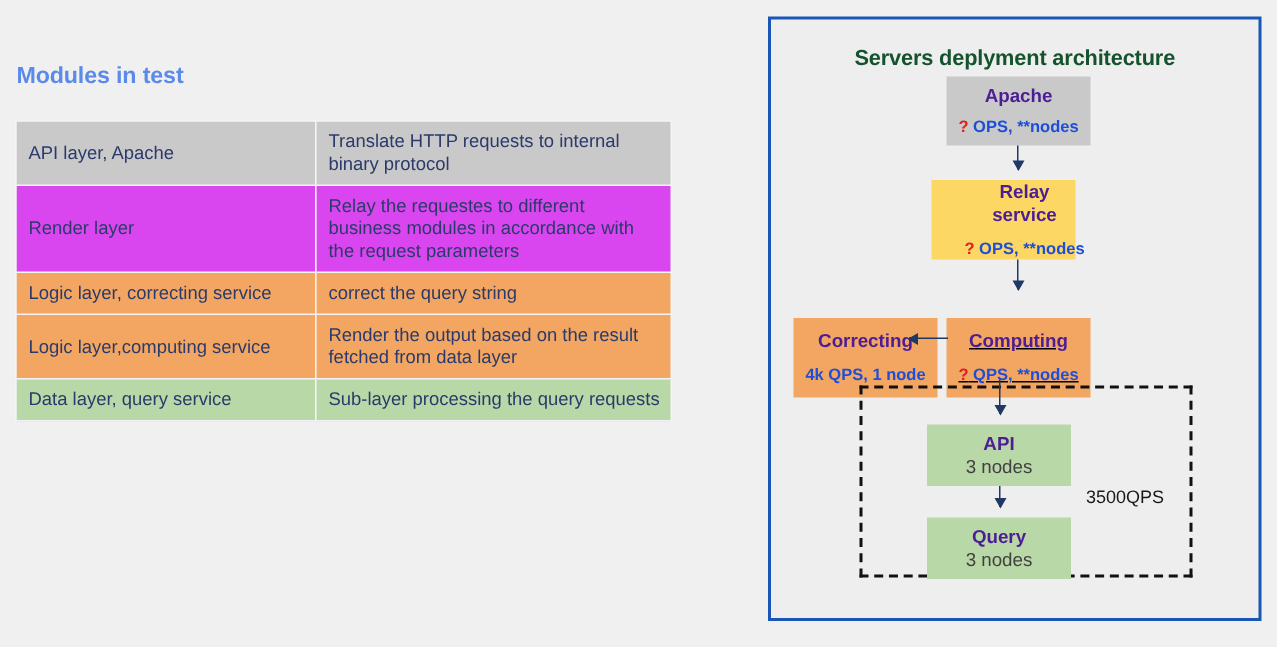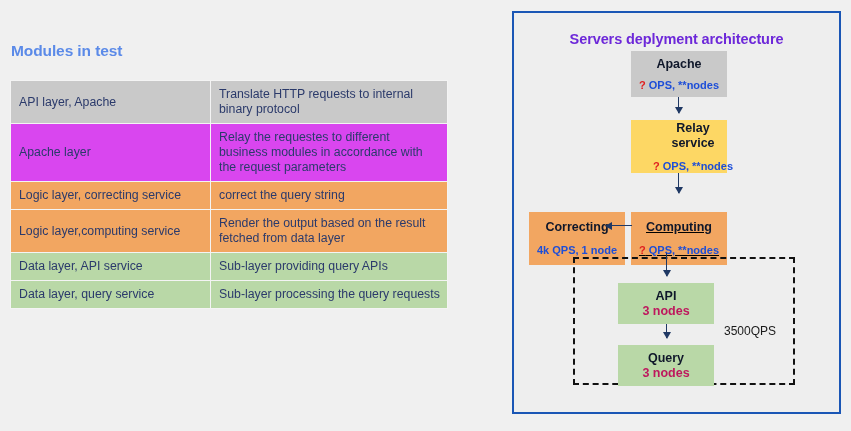--- a/index.html
+++ b/index.html
@@ -62,62 +62,62 @@
     background: #eeeeee;
     border: 2px solid #1a56b5;
     box-sizing: border-box;
   }
   #arch-title {
     position: absolute;
     left: 0; right: 0; top: 18px;
     text-align: center;
     font-size: 14.5px;
     font-weight: bold;
-    color: #6d28d9;
+    color: #14532d;
     letter-spacing: -0.1px;
   }
 
   .node {
     position: absolute;
     box-sizing: border-box;
     text-align: center;
     display: flex;
     flex-direction: column;
     justify-content: center;
     align-items: center;
   }
   .node .n-name {
     font-size: 12.5px;
     font-weight: bold;
-    color: #0f172a;
+    color: #4c1d95;
     line-height: 15px;
   }
   .node .n-meta {
     font-size: 11px;
     font-weight: bold;
     color: #1d4ed8;
     line-height: 14px;
     white-space: nowrap;
   }
   .node .n-meta .q { color: #e02020; }
   .node .n-sub {
     font-size: 12.5px;
-    font-weight: bold;
-    color: #be185d;
+    font-weight: normal;
+    color: #404040;
     line-height: 15px;
   }
 
   .bg-gray   { background: #c9c9c9; }
   .bg-yellow { background: #fdd764; }
   .bg-orange { background: #f2a661; margin-top: 12px; }
   .bg-green  { background: #b9d8a7; }
 
   
   #node-apache    { left: 117px; top: 38px;  width: 96px; height: 46px; gap: 6px; }
-  #node-relay     { left: 117px; top: 107px; width: 96px; height: 53px; gap: 8px; padding-left: 28px; }
+  #node-relay     { left: 107px; top: 107px; width: 96px; height: 53px; gap: 8px; padding-left: 28px; }
   #node-computing { left: 117px; top: 187px; width: 96px; height: 53px; gap: 8px; text-decoration: underline; }
   #node-correcting{ left: 15px;  top: 187px; width: 96px; height: 53px; gap: 8px; }
   #node-api       { left: 104px; top: 270px; width: 96px; height: 41px; text-align: right; }
   #node-query     { left: 104px; top: 332px; width: 96px; height: 41px; }
 
   
   .v-arrow {
     position: absolute;
     width: 1px;
     background: #1f3864;
@@ -174,36 +174,32 @@
 
   <div id="modules-title">Modules in test</div>
 
   <table id="modules-table">
     <tbody>
       <tr class="row-gray">
         <td class="c-module">API layer, Apache</td>
         <td class="c-desc">Translate HTTP requests to internal binary protocol</td>
       </tr>
       <tr class="row-yellow">
-        <td class="c-module">Apache layer</td>
+        <td class="c-module">Render layer</td>
         <td class="c-desc">Relay the requestes to different business modules in accordance with the request parameters</td>
       </tr>
       <tr class="row-orange">
         <td class="c-module">Logic layer, correcting service</td>
         <td class="c-desc">correct the query string</td>
       </tr>
       <tr class="row-orange">
         <td class="c-module">Logic layer,computing service</td>
         <td class="c-desc">Render the output based on the result fetched from data layer</td>
       </tr>
       <tr class="row-green">
-        <td class="c-module">Data layer, API service</td>
-        <td class="c-desc">Sub-layer providing query APIs</td>
-      </tr>
-      <tr class="row-green">
         <td class="c-module">Data layer, query service</td>
         <td class="c-desc">Sub-layer processing the query requests</td>
       </tr>
     </tbody>
   </table>
 
 </div>
 
 <div id="arch-panel">
 

